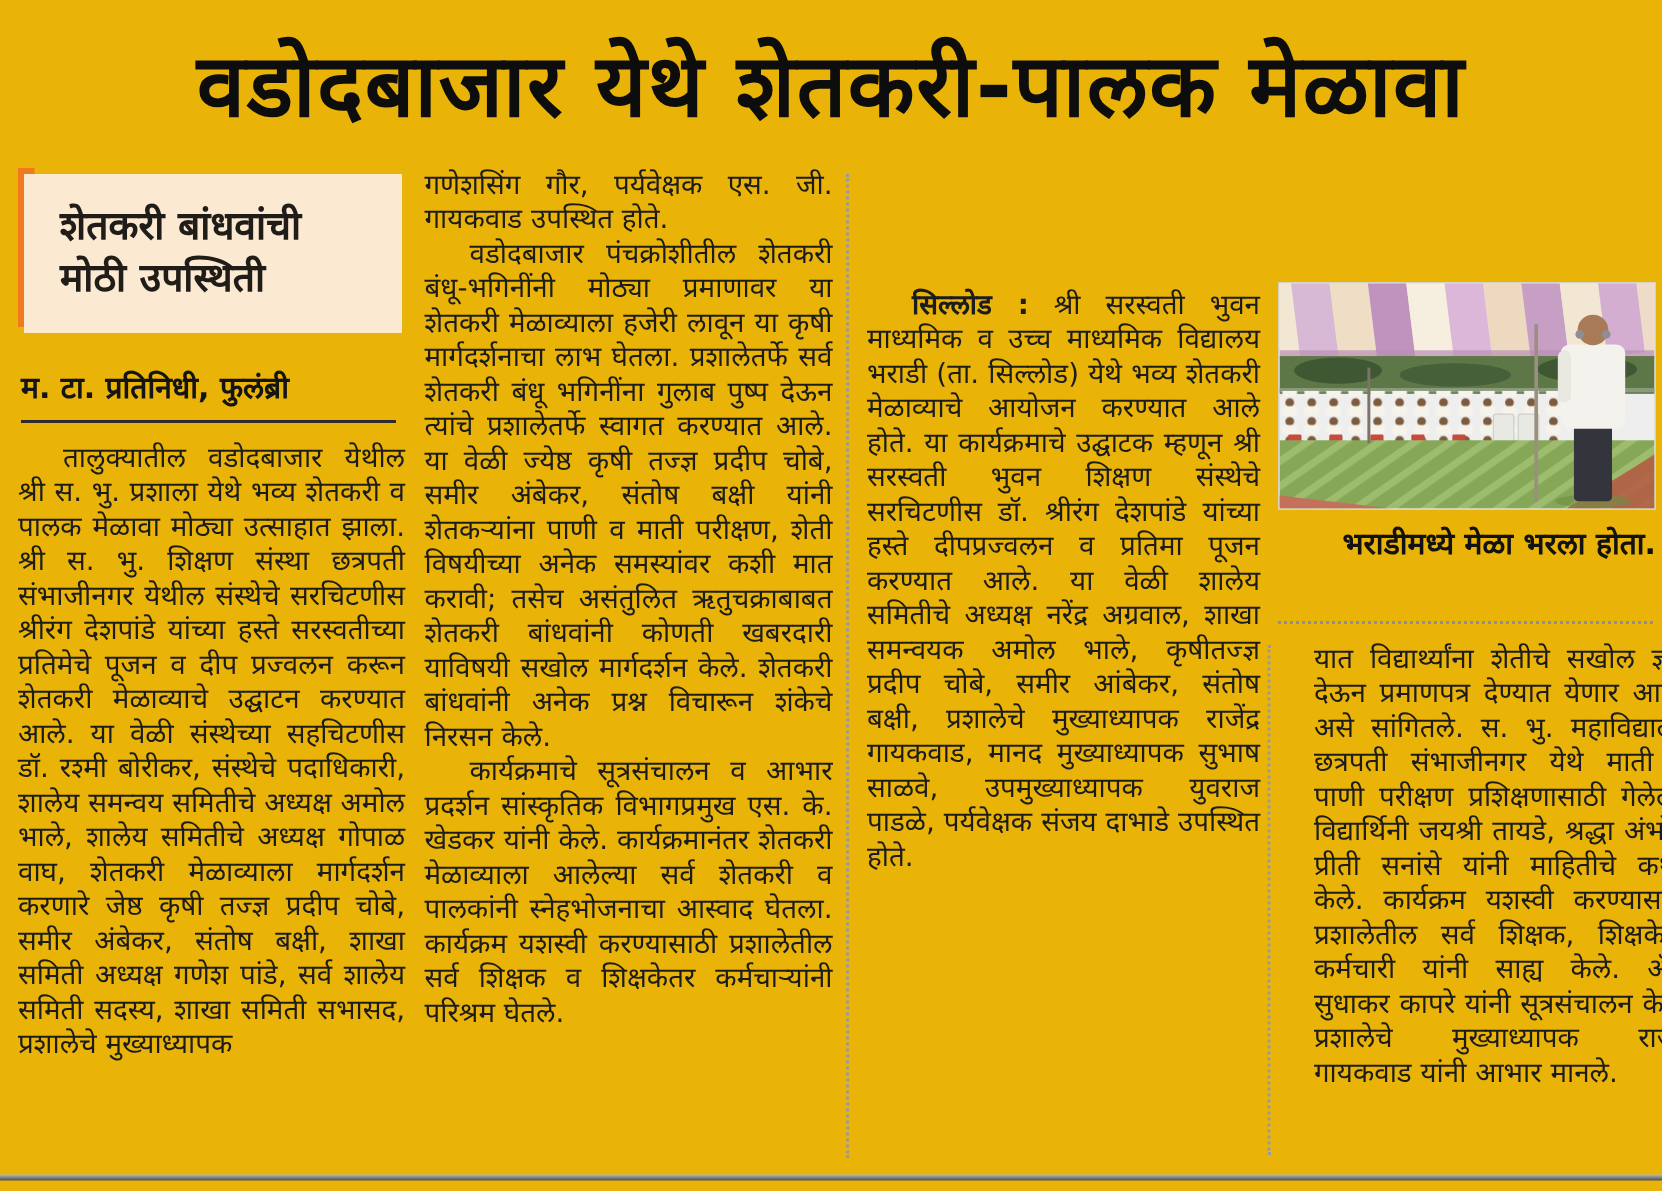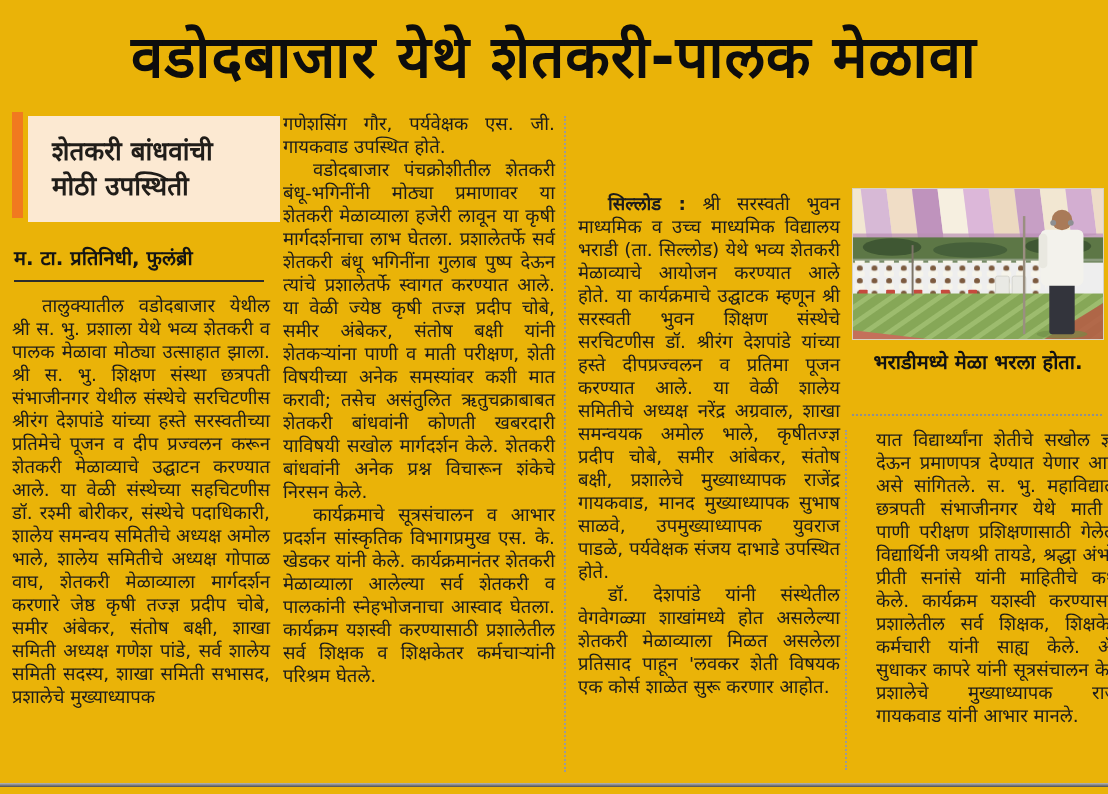--- a/index.html
+++ b/index.html
@@ -18,21 +18,21 @@
     font-size:58px;font-weight:800;letter-spacing:1px;color:#0d0d0d;
     white-space:nowrap;
   }
   
   .col1{position:absolute;left:12px;top:112px;width:258px;}
   .col2{position:absolute;left:283px;top:112px;width:272px;}
   .col3{position:absolute;left:578px;top:192px;width:262px;}
   .col4{position:absolute;left:852px;top:188px;width:252px;}
   
   .highlight-box{
-    position:absolute;left:16px;top:4px;width:252px;height:106px;
+    position:absolute;left:4px;top:4px;width:252px;height:106px;
     background:#fce9d2;
     display:flex;flex-direction:column;justify-content:center;
     padding-left:24px;box-sizing:border-box;
   }
   .highlight-bar{
     position:absolute;left:0;top:0;width:11px;height:106px;background:#f1791f;
   }
   .highlight-text{font-size:26px;font-weight:700;line-height:35px;color:#201d19;}
   .byline{position:absolute;left:2px;top:132px;width:250px;font-size:20px;font-weight:700;color:#141414;}
   .byline-rule{position:absolute;left:2px;top:168px;width:250px;border-top:2px solid #2c2c2c;}
@@ -60,21 +60,21 @@
     display:flex;align-items:center;justify-content:center;
     font-size:43px;font-weight:800;color:#0e0e0e;white-space:nowrap;
   }
   .photo-frame{
     position:absolute;left:0;top:0;width:252px;height:152px;
     border:1px solid #d8d2c2;box-sizing:border-box;background:#eee;
   }
   .photo-frame svg{display:block;width:100%;height:100%;}
   .photo-caption{
     position:absolute;left:0;top:160px;width:252px;
-    font-size:20px;font-weight:700;color:#121212;text-align:center;
+    font-size:20px;font-weight:700;color:#121212;text-align:right;
   }
 </style>
 </head>
 <body>
 
 <div class="page">
 
   <div class="main-headline">वडोदबाजार येथे शेतकरी-पालक मेळावा</div>
 
   <div class="col1">
@@ -94,21 +94,20 @@
     <p class="body-text">गणेशसिंग गौर, पर्यवेक्षक एस. जी. गायकवाड उपस्थित होते.</p>
     <p class="body-text indent">वडोदबाजार पंचक्रोशीतील शेतकरी बंधू-भगिनींनी मोठ्या प्रमाणावर या शेतकरी मेळाव्याला हजेरी लावून या कृषी मार्गदर्शनाचा लाभ घेतला. प्रशालेतर्फे सर्व शेतकरी बंधू भगिनींना गुलाब पुष्प देऊन त्यांचे प्रशालेतर्फे स्वागत करण्यात आले. या वेळी ज्येष्ठ कृषी तज्ज्ञ प्रदीप चोबे, समीर अंबेकर, संतोष बक्षी यांनी शेतकऱ्यांना पाणी व माती परीक्षण, शेती विषयीच्या अनेक समस्यांवर कशी मात करावी; तसेच असंतुलित ऋतुचक्राबाबत शेतकरी बांधवांनी कोणती खबरदारी याविषयी सखोल मार्गदर्शन केले. शेतकरी बांधवांनी अनेक प्रश्न विचारून शंकेचे निरसन केले.</p>
     <p class="body-text indent">कार्यक्रमाचे सूत्रसंचालन व आभार प्रदर्शन सांस्कृतिक विभागप्रमुख एस. के. खेडकर यांनी केले. कार्यक्रमानंतर शेतकरी मेळाव्याला आलेल्या सर्व शेतकरी व पालकांनी स्नेहभोजनाचा आस्वाद घेतला. कार्यक्रम यशस्वी करण्यासाठी प्रशालेतील सर्व शिक्षक व शिक्षकेतर कर्मचाऱ्यांनी परिश्रम घेतले.</p>
   </div>
 
   <div class="vdivider vd1"></div>
 
 
   <div class="col3">
     <p class="body-text indent"><span class="bold">सिल्लोड :</span><span> श्री सरस्वती भुवन माध्यमिक व उच्च माध्यमिक विद्यालय भराडी (ता. सिल्लोड) येथे भव्य शेतकरी मेळाव्याचे आयोजन करण्यात आले होते. या कार्यक्रमाचे उद्घाटक म्हणून श्री सरस्वती भुवन शिक्षण संस्थेचे सरचिटणीस डॉ. श्रीरंग देशपांडे यांच्या हस्ते दीपप्रज्वलन व प्रतिमा पूजन करण्यात आले. या वेळी शालेय समितीचे अध्यक्ष नरेंद्र अग्रवाल, शाखा समन्वयक अमोल भाले, कृषीतज्ज्ञ प्रदीप चोबे, समीर आंबेकर, संतोष बक्षी, प्रशालेचे मुख्याध्यापक राजेंद्र गायकवाड, मानद मुख्याध्यापक सुभाष साळवे, उपमुख्याध्यापक युवराज पाडळे, पर्यवेक्षक संजय दाभाडे उपस्थित होते.</span></p>
-    <p class="body-text indent">डॉ. देशपांडे यांनी संस्थेतील वेगवेगळ्या शाखांमध्ये होत असलेल्या शेतकरी मेळाव्याला मिळत असलेला प्रतिसाद पाहून 'लवकर शेती विषयक एक कोर्स शाळेत सुरू करणार आहोत.</p>
   </div>
 
   <div class="col4">
     <div class="photo-frame">
       <svg viewBox="0 0 256 155" preserveAspectRatio="none">
         <defs>
           <pattern id="crowdPat" width="15" height="13" patternUnits="userSpaceOnUse">
             <circle cx="7" cy="4" r="3" fill="#7d5b3f"></circle>
             <rect x="2" y="6.5" width="10" height="6.5" rx="2.5" fill="#f6f4ea"></rect>
           </pattern>

